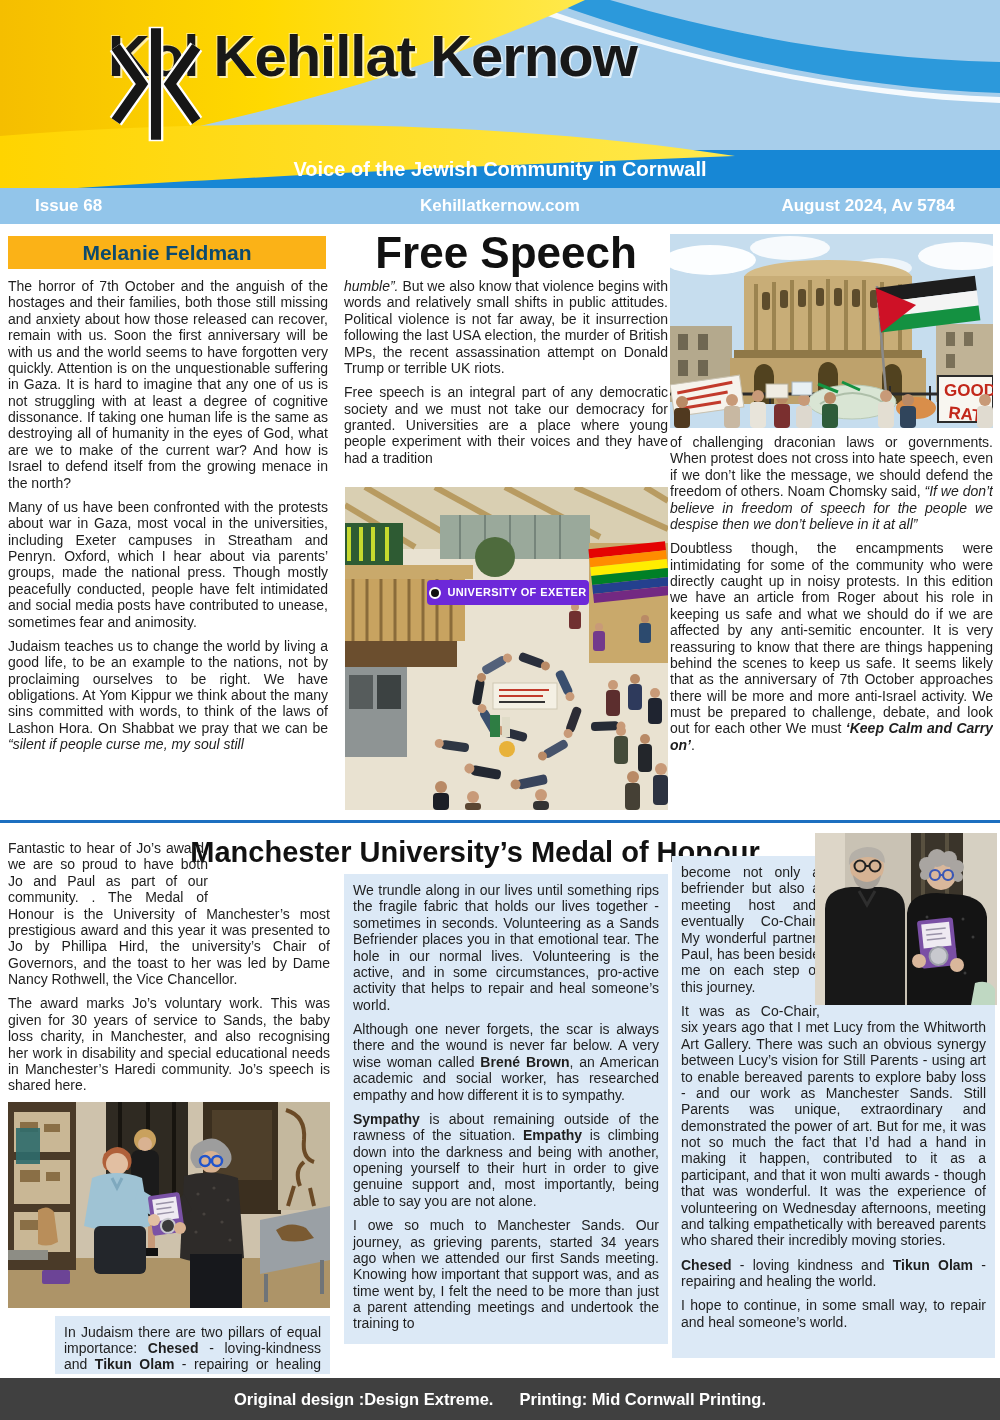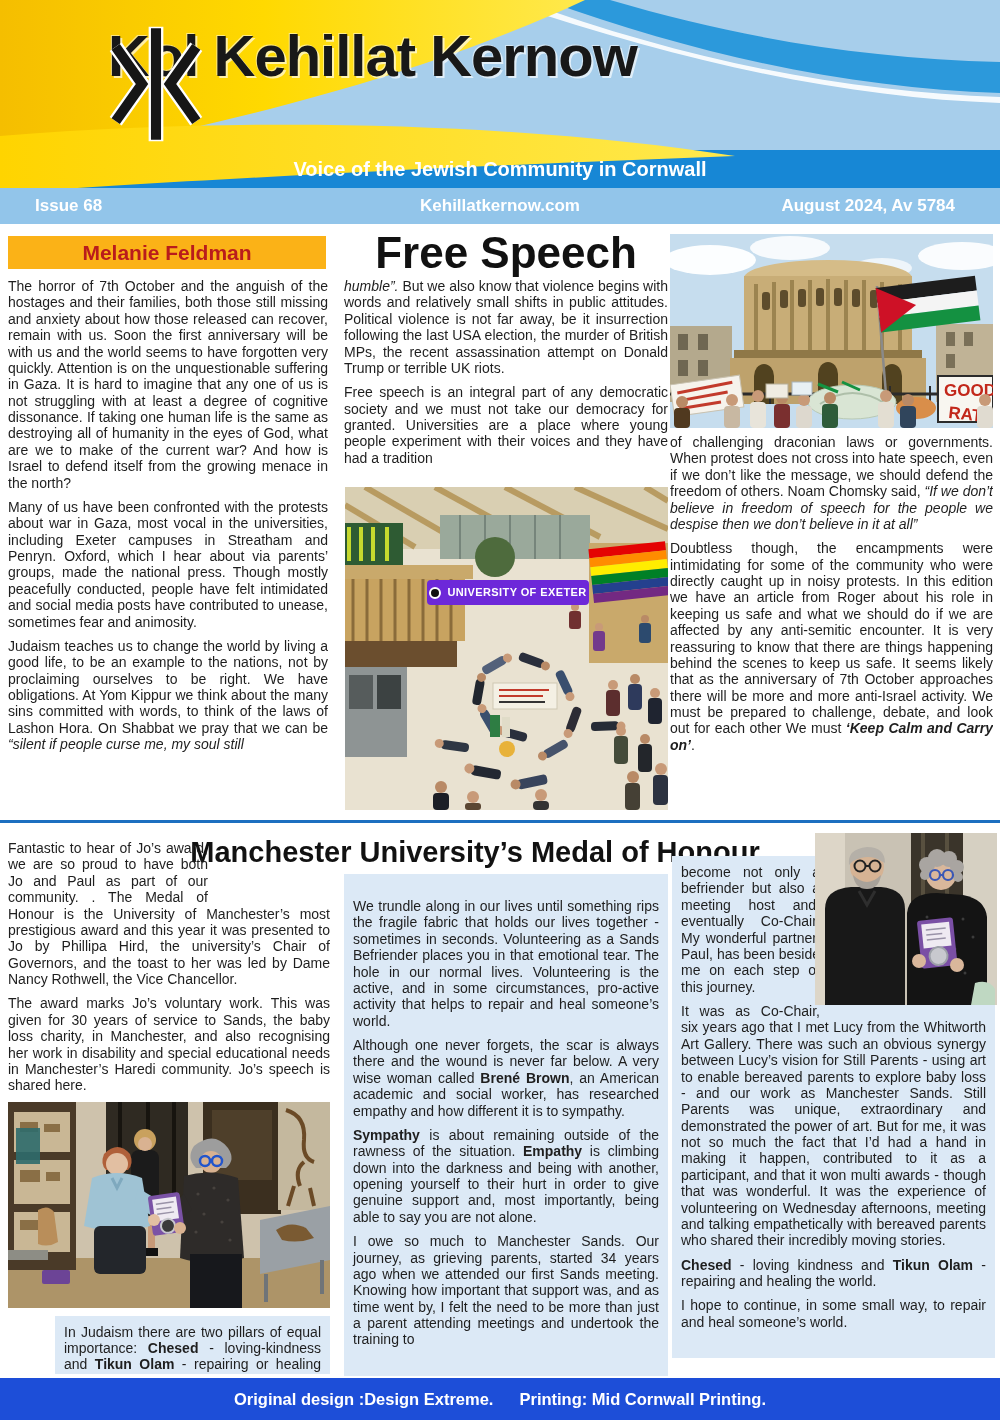--- a/index.html
+++ b/index.html
@@ -21,21 +21,21 @@
   .infobar .date{position:absolute;right:35px;}
 
   
   .news{font-size:14px;line-height:1.17;text-align:justify;}
   .news p{margin:0 0 8px 0;}
   .it{font-style:italic;}
   .bd{font-weight:700;}
 
   
   .melanie-box{position:absolute;left:8px;top:236px;width:318px;height:33px;background:#FBB217;
-               text-align:center;font-weight:700;font-size:21px;line-height:33px;color:#b91c1c;}
+               text-align:center;font-weight:700;font-size:21px;line-height:33px;color:#0c4a6e;}
   .col1{position:absolute;left:8px;top:278px;width:320px;height:540px;overflow:hidden;}
   .fs-title{position:absolute;left:344px;top:228px;width:324px;text-align:center;
             font-weight:700;font-size:44px;color:#111;}
   .col2{position:absolute;left:344px;top:278px;width:324px;height:206px;overflow:hidden;}
   .photo{display:block;}
   .exeter{position:absolute;left:345px;top:487px;}
   .exeter-badge{position:absolute;left:427px;top:580px;width:162px;height:25px;background:#6d28d9;
                 border-radius:4px;color:#fff;font-weight:700;font-size:11px;line-height:25px;text-align:center;
                 letter-spacing:.4px;}
   .exeter-badge .dot{display:inline-block;width:8px;height:8px;border:2px solid #fff;border-radius:50%;
@@ -46,27 +46,27 @@
   .divider{position:absolute;left:0;top:820px;width:1000px;height:3px;background:#1C6FC0;}
 
   
   .medal-title{position:absolute;left:170px;top:836px;width:610px;text-align:center;
                font-weight:700;font-size:29px;color:#111;white-space:nowrap;}
   .bcol1{position:absolute;left:8px;top:840px;width:322px;height:534px;overflow:hidden;}
   .title-spacer{float:right;width:122px;height:58px;}
   .museum{margin:6px 0 8px 0;}
   .panel{background:#DCE9F6;}
   .caption-box{padding:8px 9px;margin-left:47px;}
-  .bcol2{position:absolute;left:344px;top:874px;width:306px;height:454px;padding:24px 9px;overflow:hidden;}
+  .bcol2{position:absolute;left:344px;top:874px;width:306px;height:454px;padding:8px 9px;overflow:hidden;}
   .bcol3{position:absolute;left:672px;top:856px;width:305px;height:486px;padding:8px 9px;overflow:hidden;}
   .medalphoto-wrap{position:absolute;left:815px;top:833px;width:182px;height:172px;background:#fff;}
   .photo-spacer{float:right;width:166px;height:152px;}
 
   
-  .footer{position:absolute;left:0;top:1378px;width:1000px;height:42px;background:#1d4ed8;
+  .footer{position:absolute;left:0;top:1378px;width:1000px;height:42px;background:#404040;
           display:flex;align-items:center;justify-content:center;gap:26px;
           color:#ffffff;font-weight:700;font-size:16.5px;}
 </style>
 </head>
 <body>
 
 <div class="page">
 
   <div class="header">
     <svg width="1000" height="224" viewBox="0 0 1000 224">

